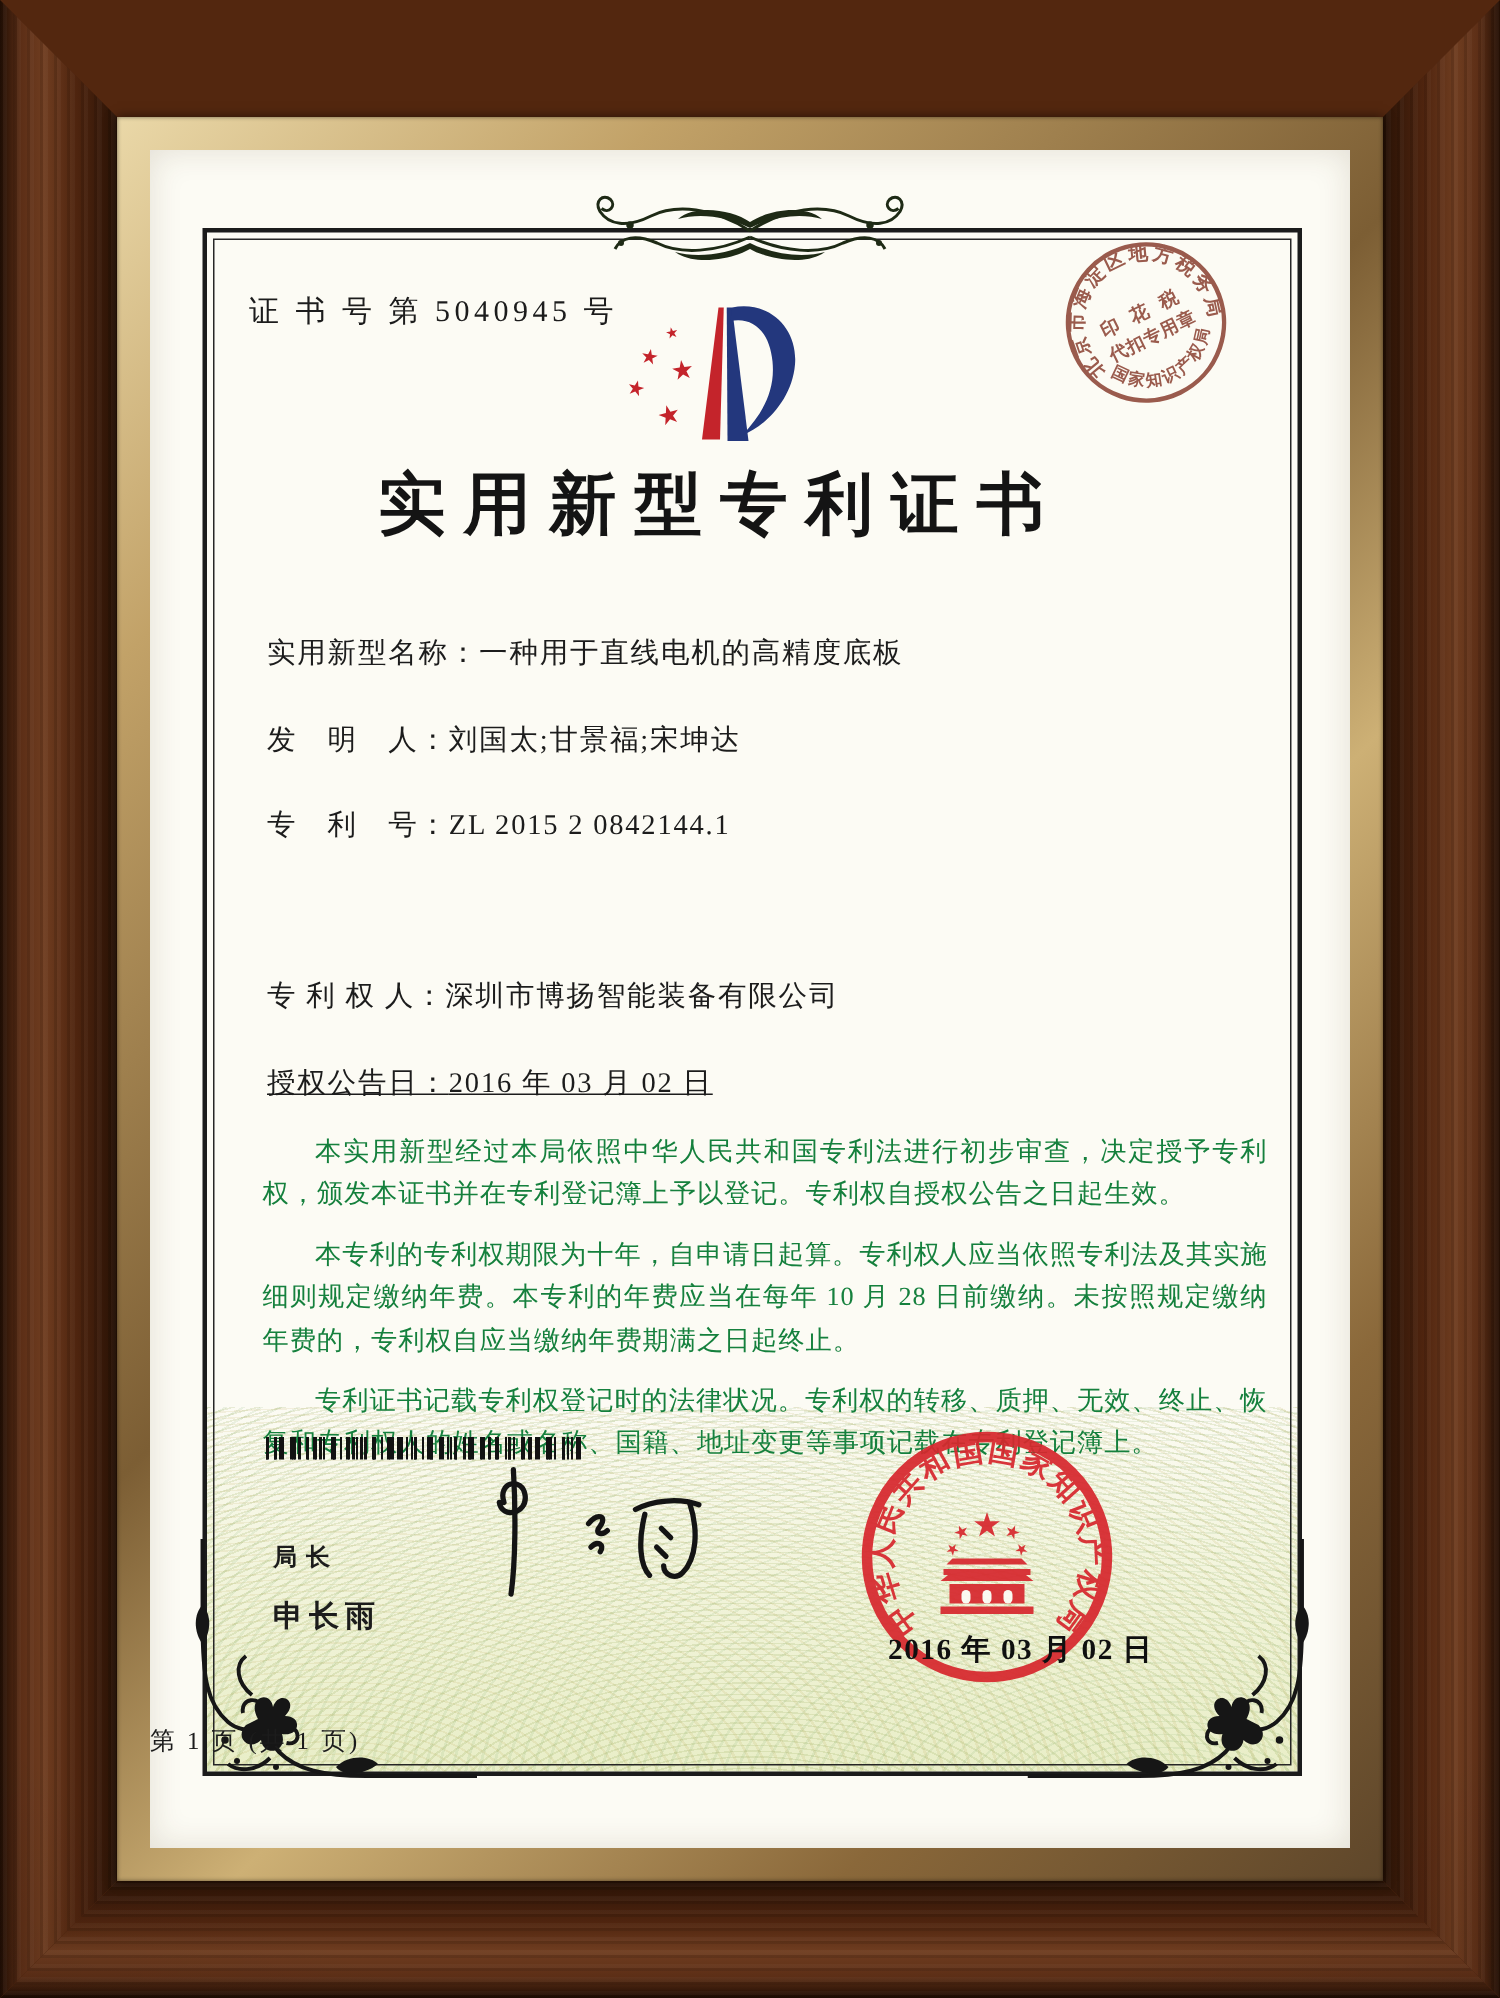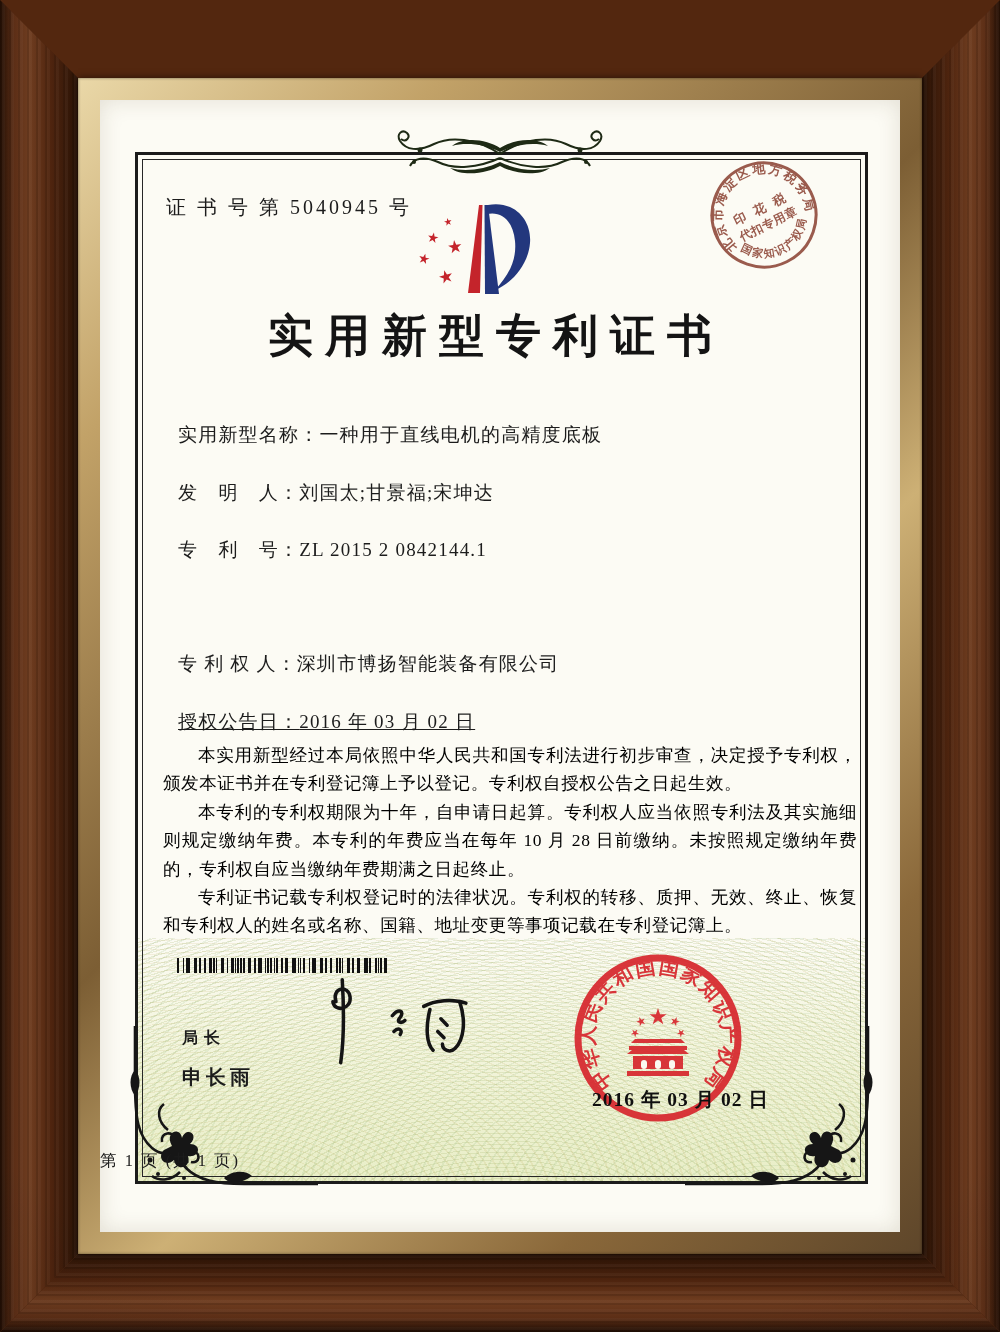--- a/index.html
+++ b/index.html
@@ -55,26 +55,26 @@
     border:3.5px solid #1b1b1b;}
   .cert-border::after{content:"";position:absolute;inset:4px;border:1.5px solid #262626;}
   .orn-top{position:absolute;left:250px;top:28px;z-index:3;}
   .orn-bl{position:absolute;left:28px;top:926px;z-index:3;}
   .orn-br{position:absolute;left:585px;top:926px;z-index:3;}
   
   .cert-no{position:absolute;left:66px;top:94px;z-index:4;font-size:20px;letter-spacing:3px;}
   .logo{position:absolute;left:315px;top:88px;z-index:4;}
   .stamp{position:absolute;left:604px;top:55px;z-index:4;opacity:.88;}
   .title{position:absolute;left:0;top:206px;width:760px;margin:0;z-index:4;
-    text-align:center;font-size:45px;font-weight:bold;letter-spacing:12px;color:#141414;padding-left:16px;}
+    text-align:center;font-size:45px;font-weight:bold;letter-spacing:12px;color:#141414;}
   .field{position:absolute;left:78px;z-index:4;font-size:19px;letter-spacing:1.2px;white-space:nowrap;}
   .f0{top:322px;} .f1{top:380px;} .f2{top:437px;} .f3{top:494px;} .f4{top:551px;} .f5{top:609px;text-decoration:underline;}
   .paras{position:absolute;left:63px;top:641px;width:694px;z-index:4;}
-  .paras p{margin:0;font-size:17.5px;line-height:28.4px;text-align:justify;text-indent:2em;
-    letter-spacing:.6px;color:#000000;}
+  .paras p{margin:12px;font-size:17.5px;line-height:28.4px;text-align:justify;text-indent:2em;
+    letter-spacing:.6px;color:#15803d;}
   .barcode{position:absolute;left:77px;top:858px;width:212px;height:15px;z-index:4;
     background-image:
       repeating-linear-gradient(90deg,#121212 0 1.5px,rgba(0,0,0,0) 1.5px 5.5px),
       repeating-linear-gradient(90deg,#121212 0 2px,rgba(0,0,0,0) 2px 9px),
       repeating-linear-gradient(90deg,rgba(0,0,0,0) 0 6px,#121212 6px 7.5px,rgba(0,0,0,0) 7.5px 13px);}
   .signer-title{position:absolute;left:82px;top:928px;z-index:4;
     font-family:"Liberation Sans","DejaVu Sans",sans-serif;font-weight:bold;font-size:16px;letter-spacing:6px;}
   .signer-name{position:absolute;left:82px;top:964px;z-index:4;
     font-family:"Liberation Sans","DejaVu Sans",sans-serif;font-weight:bold;font-size:20px;letter-spacing:4px;}
   .signature{position:absolute;left:200px;top:872px;z-index:4;}

